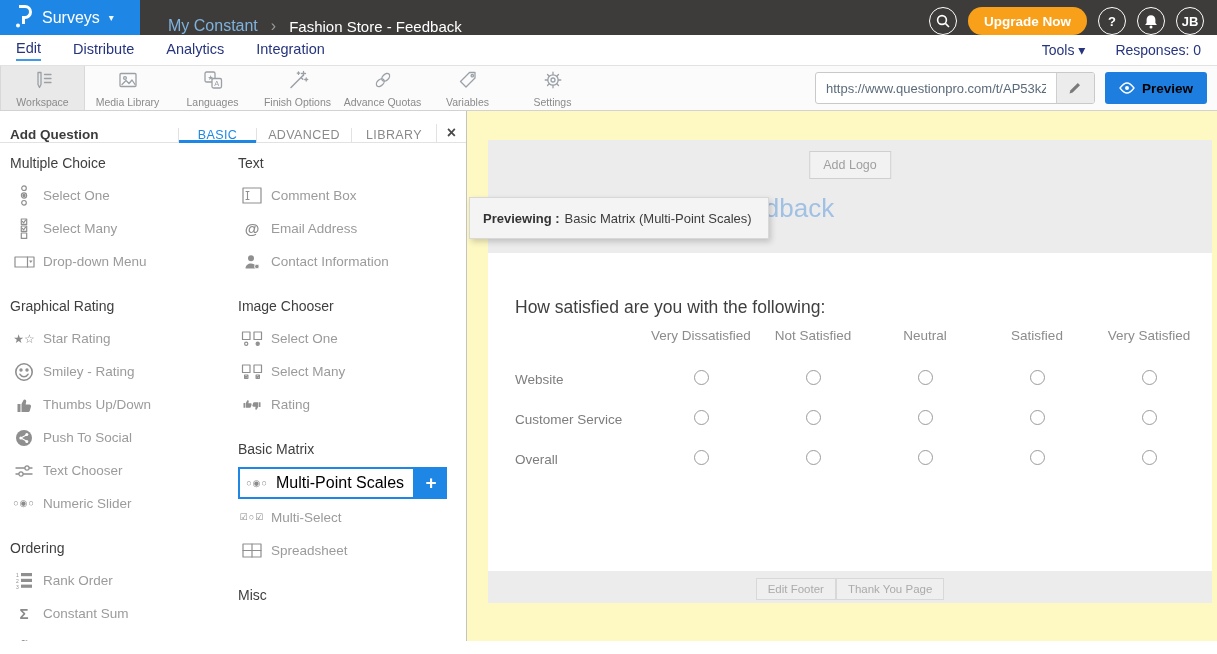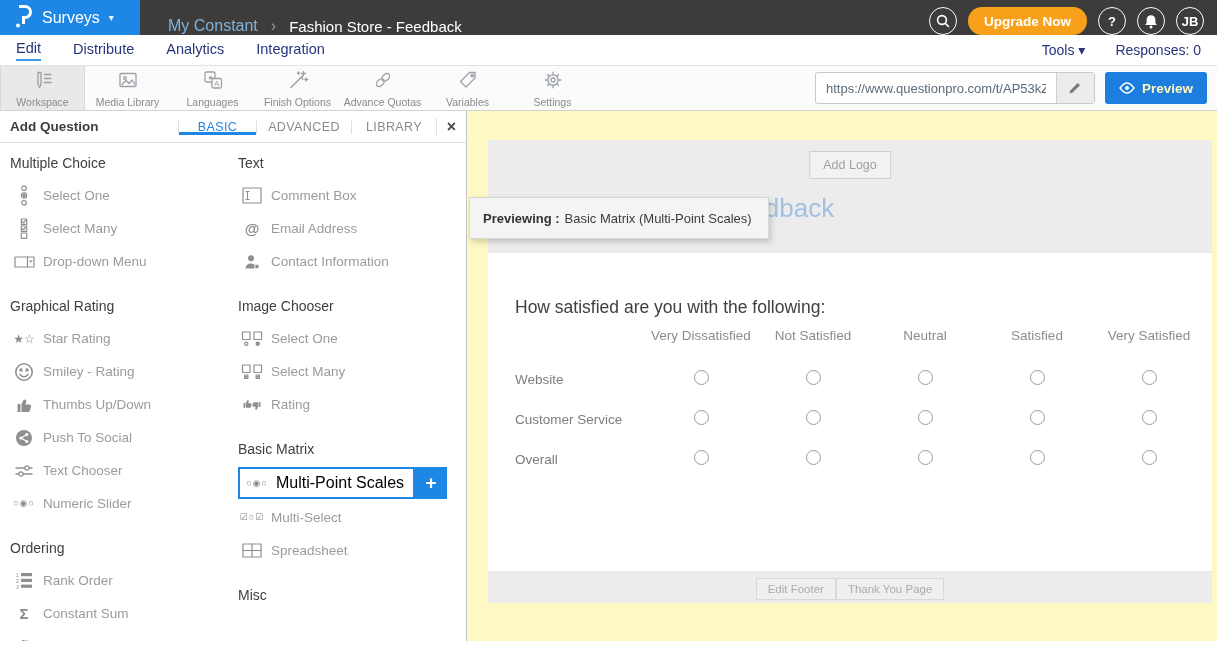--- a/index.html
+++ b/index.html
@@ -28,26 +28,26 @@
 
   
   .toolbar { height:46px; background:#fbfbfb; border-top:1px solid #e2e2e2; border-bottom:1px solid #d2d2d2; display:flex; align-items:stretch; }
   .tb-item { width:85px; display:flex; flex-direction:column; align-items:center; justify-content:center; gap:3px; color:#8a8a8a; font-size:10.5px; cursor:pointer; }
   .tb-item.active { background:#e9e9e9; border-left:1px solid #d8d8d8; border-right:1px solid #d8d8d8; }
   .tb-item svg { stroke:#9aa0a6; fill:none; stroke-width:1.3; stroke-linecap:round; stroke-linejoin:round; }
   .tb-right { margin-left:auto; display:flex; align-items:center; gap:10px; padding-right:10px; }
   .url-box { width:280px; height:32px; border:1px solid #c9c9c9; border-radius:3px; background:#fff; display:flex; overflow:hidden; }
   .url-box input { flex:1; border:none; outline:none; padding:0 10px; font-size:13px; color:#5b6b7a; font-family:"Liberation Sans", sans-serif; background:transparent; }
   .url-edit { width:38px; background:#ececec; border-left:1px solid #cfcfcf; display:flex; align-items:center; justify-content:center; cursor:pointer; }
-  .preview-btn { height:32px; background:#1d7ee0; color:#fef9c3; border-radius:3px; padding:0 14px; display:flex; align-items:center; gap:7px; font-size:13.5px; font-weight:bold; cursor:pointer; }
+  .preview-btn { height:32px; background:#1d7ee0; color:#000000; border-radius:3px; padding:0 14px; display:flex; align-items:center; gap:7px; font-size:13.5px; font-weight:bold; cursor:pointer; }
 
   
   .content { display:flex; height:530px; }
   .left-panel { width:467px; background:#fff; border-right:1px solid #c3c3c3; display:flex; flex-direction:column; }
-  .panel-header { height:32px; border-bottom:1px solid #e2e2e2; display:flex; align-items:center; flex:0 0 auto; }
+  .panel-header { height:32px; border-bottom:1px solid #e2e2e2; display:flex; align-items:flex-end; flex:0 0 auto; }
   .panel-title { flex:1; display:flex; align-items:center; padding-left:10px; font-size:13.5px; font-weight:bold; color:#3c3c3c; }
   .ptab { display:flex; align-items:center; justify-content:center; font-size:12.5px; color:#8a8a8a; border-left:1px solid #e2e2e2; position:relative; letter-spacing:.4px; cursor:pointer; }
   .ptab.w1{width:78px} .ptab.w2{width:95px} .ptab.w3{width:85px}
   .ptab.active { color:#1e87e5; }
   .ptab.active::after { content:""; position:absolute; left:0; right:0; bottom:-1px; height:3px; background:#1e87e5; }
   .panel-close { width:30px; border-left:1px solid #e2e2e2; display:flex; align-items:center; justify-content:center; font-size:16px; font-weight:bold; color:#4a4a4a; cursor:pointer; }
 
   .panel-body { flex:1; display:flex; padding:8px 0 0 10px; overflow:hidden; }
   .qt-col { width:232px; }
   .qt-heading { font-size:14px; color:#3f3f3f; margin:20px 0 8px; }

